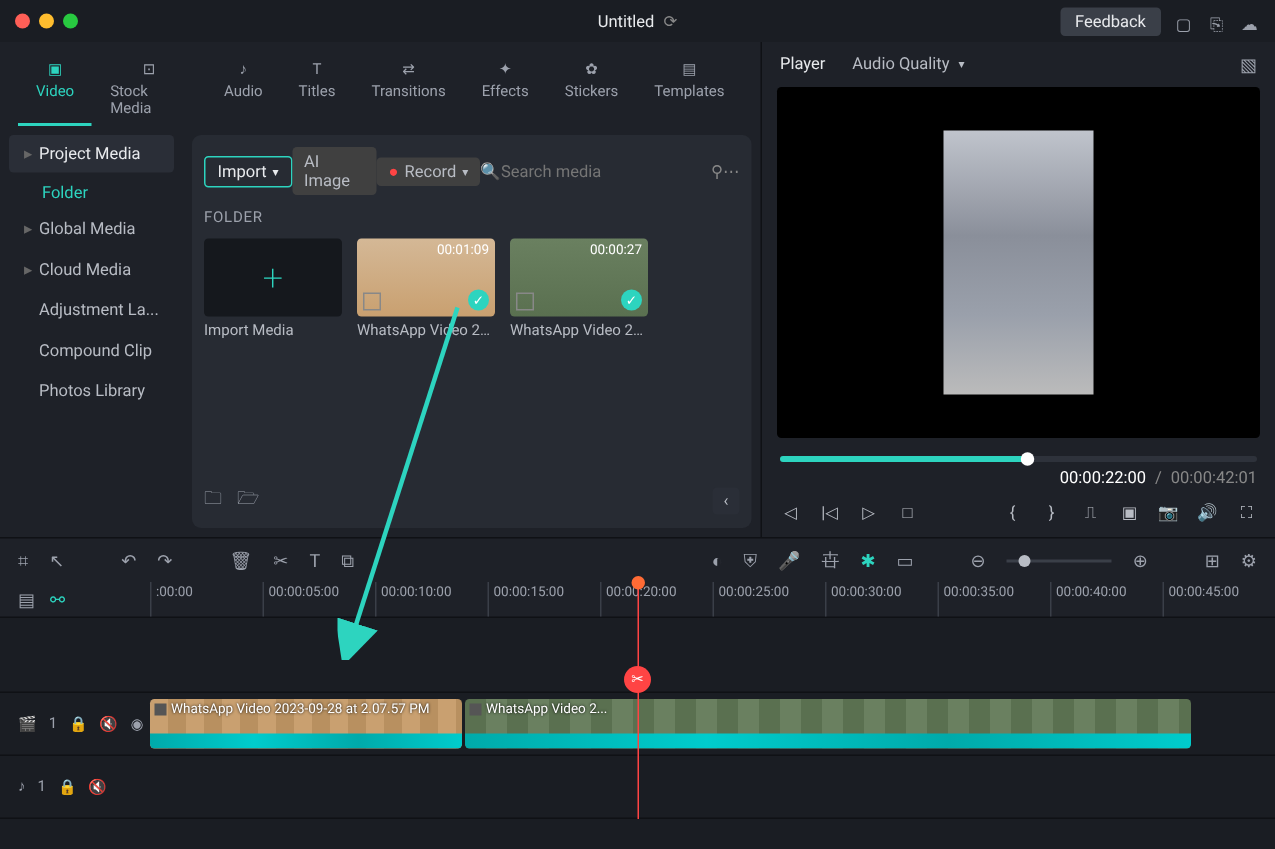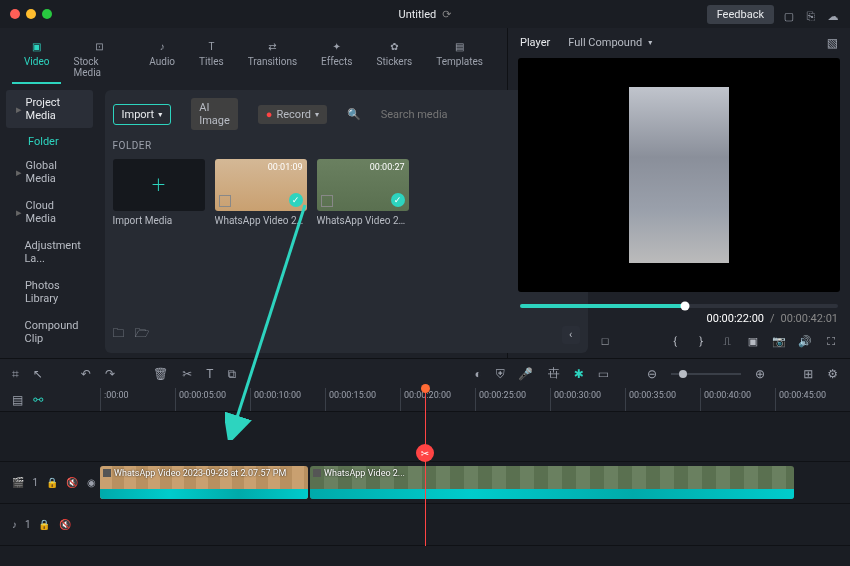--- a/index.html
+++ b/index.html
@@ -18,21 +18,21 @@
 .tab { display:flex; flex-direction:column; align-items:center; gap:2px; padding:4px 12px 6px; color:#9ca1ac; cursor:pointer; font-size:10px; }
 .tab.active { color:#2dd4bf; border-bottom:2px solid #2dd4bf; }
 .tab-icon { width:18px; height:16px; display:flex; align-items:center; justify-content:center; }
 .panel-body { display:flex; flex:1; }
 .sidebar { width:122px; padding:6px 6px; }
 .side-item { padding:6px 10px; border-radius:3px; color:#b8bcc4; cursor:pointer; margin-bottom:2px; font-size:11px; display:flex; align-items:center; gap:4px; }
 .side-item.selected { background:#2a2e37; color:#e8eaed; }
 .side-sub { padding:5px 10px 5px 22px; color:#2dd4bf; font-size:11px; }
 .chev { width:6px; color:#666; }
 .media-zone { flex:1; background:#272b33; border-radius:6px; margin:6px; padding:8px; position:relative; }
-.toolbar { display:flex; align-items:center; gap:20px; }
+.toolbar { display:flex; align-items:center; gap:0; }
 .imp-btn { border:1.5px solid #2dd4bf; color:#e8eaed; padding:3px 8px; border-radius:3px; display:flex; align-items:center; gap:4px; cursor:pointer; font-size:11px; }
 .tl-btn { background:#404040; padding:3px 8px; border-radius:3px; color:#b8bcc4; font-size:11px; display:flex; align-items:center; gap:4px; cursor:pointer; }
 .search { flex:1; background:transparent; border:none; color:#9ca1ac; font-size:11px; outline:none; }
 .folder-lbl { color:#9ca1ac; font-size:10px; margin:10px 0 8px 0; letter-spacing:0.5px; }
 .media-grid { display:flex; gap:10px; }
 .media-card { width:92px; }
 .thumb { width:92px; height:52px; background:#15181d; border-radius:3px; position:relative; overflow:hidden; }
 .dur { position:absolute; top:3px; right:4px; font-size:9px; color:#fff; }
 .check { position:absolute; bottom:4px; right:4px; width:14px; height:14px; background:#2dd4bf; border-radius:50%; display:flex; align-items:center; justify-content:center; font-size:9px; color:#fff; }
 .sq-icon { position:absolute; bottom:4px; left:4px; width:12px; height:12px; border:1px solid #888; }
@@ -152,25 +152,25 @@
         <div class="side-item">
             <span class="chev">▸</span>
             <span>Cloud Media</span>
           </div>
         <div class="side-item">
             <span class="chev"></span>
             <span>Adjustment La...</span>
           </div>
         <div class="side-item">
             <span class="chev"></span>
+            <span>Compound Clip</span>
+          </div>
+        <div class="side-item">
+            <span class="chev"></span>
             <span>Photos Library</span>
-          </div>
-        <div class="side-item">
-            <span class="chev"></span>
-            <span>Compound Clip</span>
           </div>
       </div>
       <div class="media-zone">
         <div class="toolbar">
           <div class="imp-btn">
               <span>Import</span>
               <span style="font-size:8px">▾</span>
             </div>
           <div class="tl-btn">AI Image</div>
           <div class="tl-btn">
@@ -215,21 +215,21 @@
           <div class="collapse-btn">‹</div>
         </div>
       </div>
     </div>
   </div>
 
   <div class="player-panel">
     <div class="player-hdr">
       <span class="hdr-lbl">Player</span>
       <div class="quality-sel">
-          <span>Full Compound</span>
+          <span>Audio Quality</span>
           <span style="font-size:8px">▾</span>
         </div>
       <div class="hdr-sp"></div>
       <span class="tl-icon">▧</span>
     </div>
     <div class="viewer">
       <div class="video-frame"></div>
     </div>
     <div class="scrub">
       <div class="scrub-fill" style="width:52%"></div>

